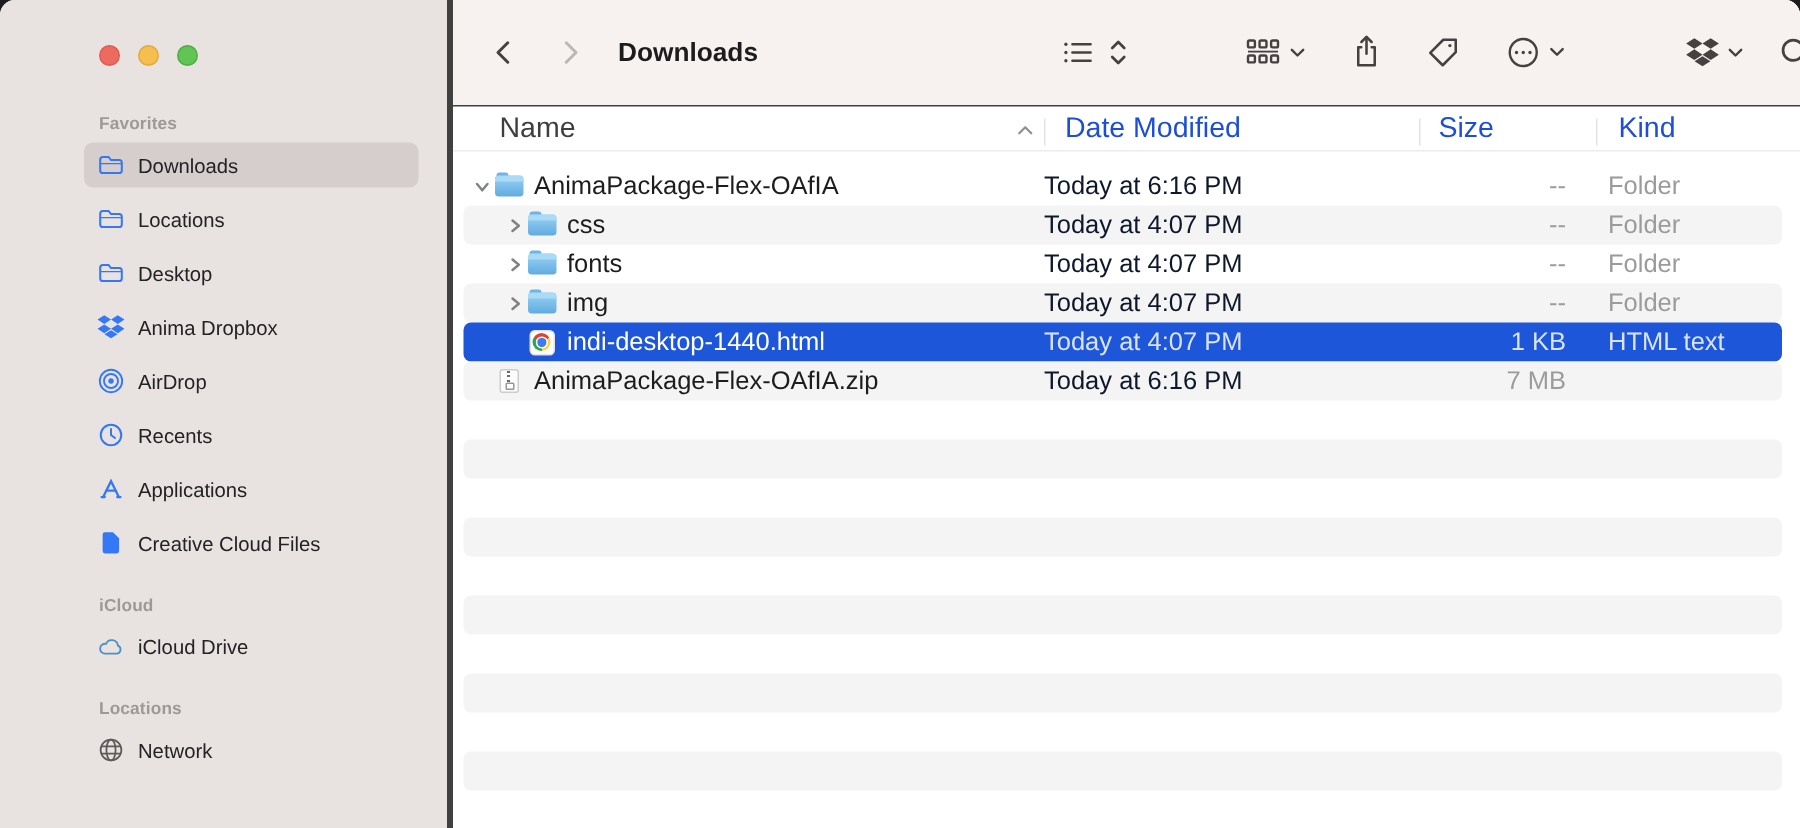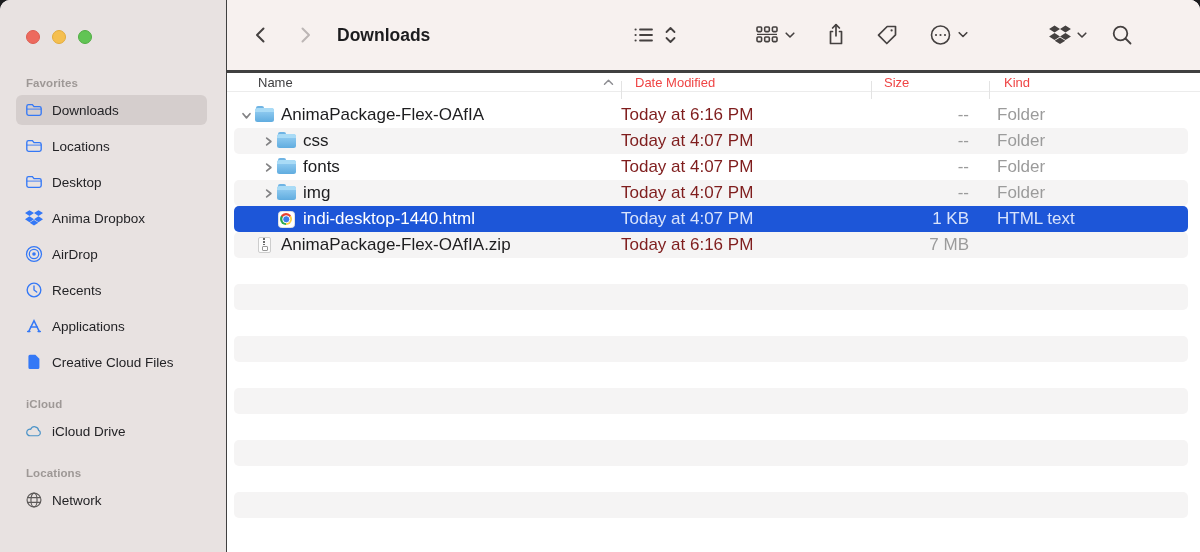--- a/index.html
+++ b/index.html
@@ -2,21 +2,21 @@
 <html><head>
 <meta charset="utf-8">
 <style>
   * { box-sizing: border-box; margin: 0; padding: 0; }
   html,body { width:1200px; height:552px; overflow:hidden; }
   body { background:#1c1c1e; font-family:"Liberation Sans", sans-serif; -webkit-font-smoothing:antialiased; }
 
   .window { width:1200px; height:552px; border-radius:10px 10px 0 0; overflow:hidden; display:flex; background:#ffffff; }
 
   
-  .sidebar { width:227px; flex:none; background:#e8e2e1; border-right:1px solid #404040; overflow:hidden; }
+  .sidebar { width:302px; flex:none; background:#e8e2e1; border-right:4px solid #404040; overflow:hidden;padding-left:40px; }
   .traffic { display:flex; gap:12px; padding:30px 0 0 26px; }
   .traffic span { width:14px; height:14px; border-radius:50%; }
   .tl-red   { background:#ed6a5e; border:1px solid #dd5d51;}
   .tl-yellow{ background:#f5bf4f; border:1px solid #e2ab3c;}
   .tl-green { background:#61c454; border:1px solid #50ad43;}
 
   .sidebar-section { margin-top:21px; }
   .sidebar-section:first-of-type { margin-top:33px; }
   .section-label { font-size:11.5px; font-weight:700; color:#9e9896; margin:0 0 2px 26px; letter-spacing:.1px; }
   .sidebar-item { display:flex; align-items:center; height:30px; margin:6px 19px 0 16px; padding:0 8px; border-radius:6px; gap:9px; cursor:default; }
@@ -32,38 +32,38 @@
 
   
   .toolbar { height:70px; flex:none; background:#f7f1ef; position:relative; }
   .tb { position:absolute; top:50%; transform:translateY(-50%); display:flex; align-items:center; color:#454140; }
   .tb svg { display:block; }
   .tb.disabled { color:#bcb6b5; }
   .tb-chev { margin-left:6px; color:#454140; }
   .title { position:absolute; left:110px; top:50%; transform:translateY(-50%); font-size:17.5px; font-weight:700; color:#1c1c1e; }
 
   
-  .table-header { height:22px; flex:none; background:#fff; border-top:3px solid #404040; border-bottom:1px solid #ececec; position:relative; font-size:13px; }
-  .th { position:absolute; top:50%; transform:translateY(-50%); color:#ef4444; white-space:nowrap; }
+  .table-header { height:31px; flex:none; background:#fff; border-top:1px solid #404040; border-bottom:1px solid #ececec; position:relative; font-size:19px; }
+  .th { position:absolute; top:50%; transform:translateY(-50%); color:#1d4ed8; white-space:nowrap; }
   .th.primary { color:#3e3e40; }
   .th-divider { position:absolute; top:8px; width:1px; height:18px; background:#e3e3e3; }
   .sort-chev { position:absolute; left:376px; top:50%; transform:translateY(-50%); color:#8f8f94; }
 
   
   .rows { flex:1; overflow:hidden; padding:10px 12px 0 7px; }
   .row { height:26px; display:flex; align-items:flex-start; border-radius:5px; font-size:17px; color:#1d1d1f; }
   .row.striped { background:#f5f4f4; }
   .row.selected { background:#1d56d8; color:#ffffff; }
   .cell { flex:none; display:flex; align-items:center; height:100%; }
   .name-cell { width:387px; padding-left:4px; overflow:hidden; }
   .row.depth-1 .name-cell { padding-left:26px; }
   .disclosure { width:16px; flex:none; display:flex; justify-content:center; color:#828284; }
   .file-icon-slot { flex:none; display:flex; align-items:center; justify-content:center; width:20px; }
   .file-name { margin-left:7px; white-space:nowrap; }
-  .date-cell { width:250px; color:#7f1d1d; }
+  .date-cell { width:250px; color:#0f172a; }
   .size-cell { width:118px; justify-content:flex-end; padding-right:20px; color:#9b9b9b; }
   .kind-cell { flex:1; padding-left:8px; color:#9b9b9b; }
   .row.selected .date-cell, .row.selected .size-cell, .row.selected .kind-cell { color:#d9e3fb; }
 
   
   .icon-folder { width:19px; height:14px; border-radius:2.5px; background:linear-gradient(180deg,#9bd2f4,#60acdf); position:relative; }
   .icon-folder::before { content:""; position:absolute; top:-2.5px; left:1px; width:8px; height:4px; border-radius:2px 2px 0 0; background:#6fb4e4; }
   .icon-folder::after  { content:""; position:absolute; top:0; left:0; right:0; height:3.5px; background:#a9dbf6; border-radius:2.5px 2.5px 0 0; }
   .icon-html { width:17px; height:17px; background:#fff; border:1px solid #e2e2e2; border-radius:3.5px; position:relative; }
   .icon-html::before { content:""; position:absolute; left:50%; top:50%; transform:translate(-50%,-50%); width:12px; height:12px; border-radius:50%;

